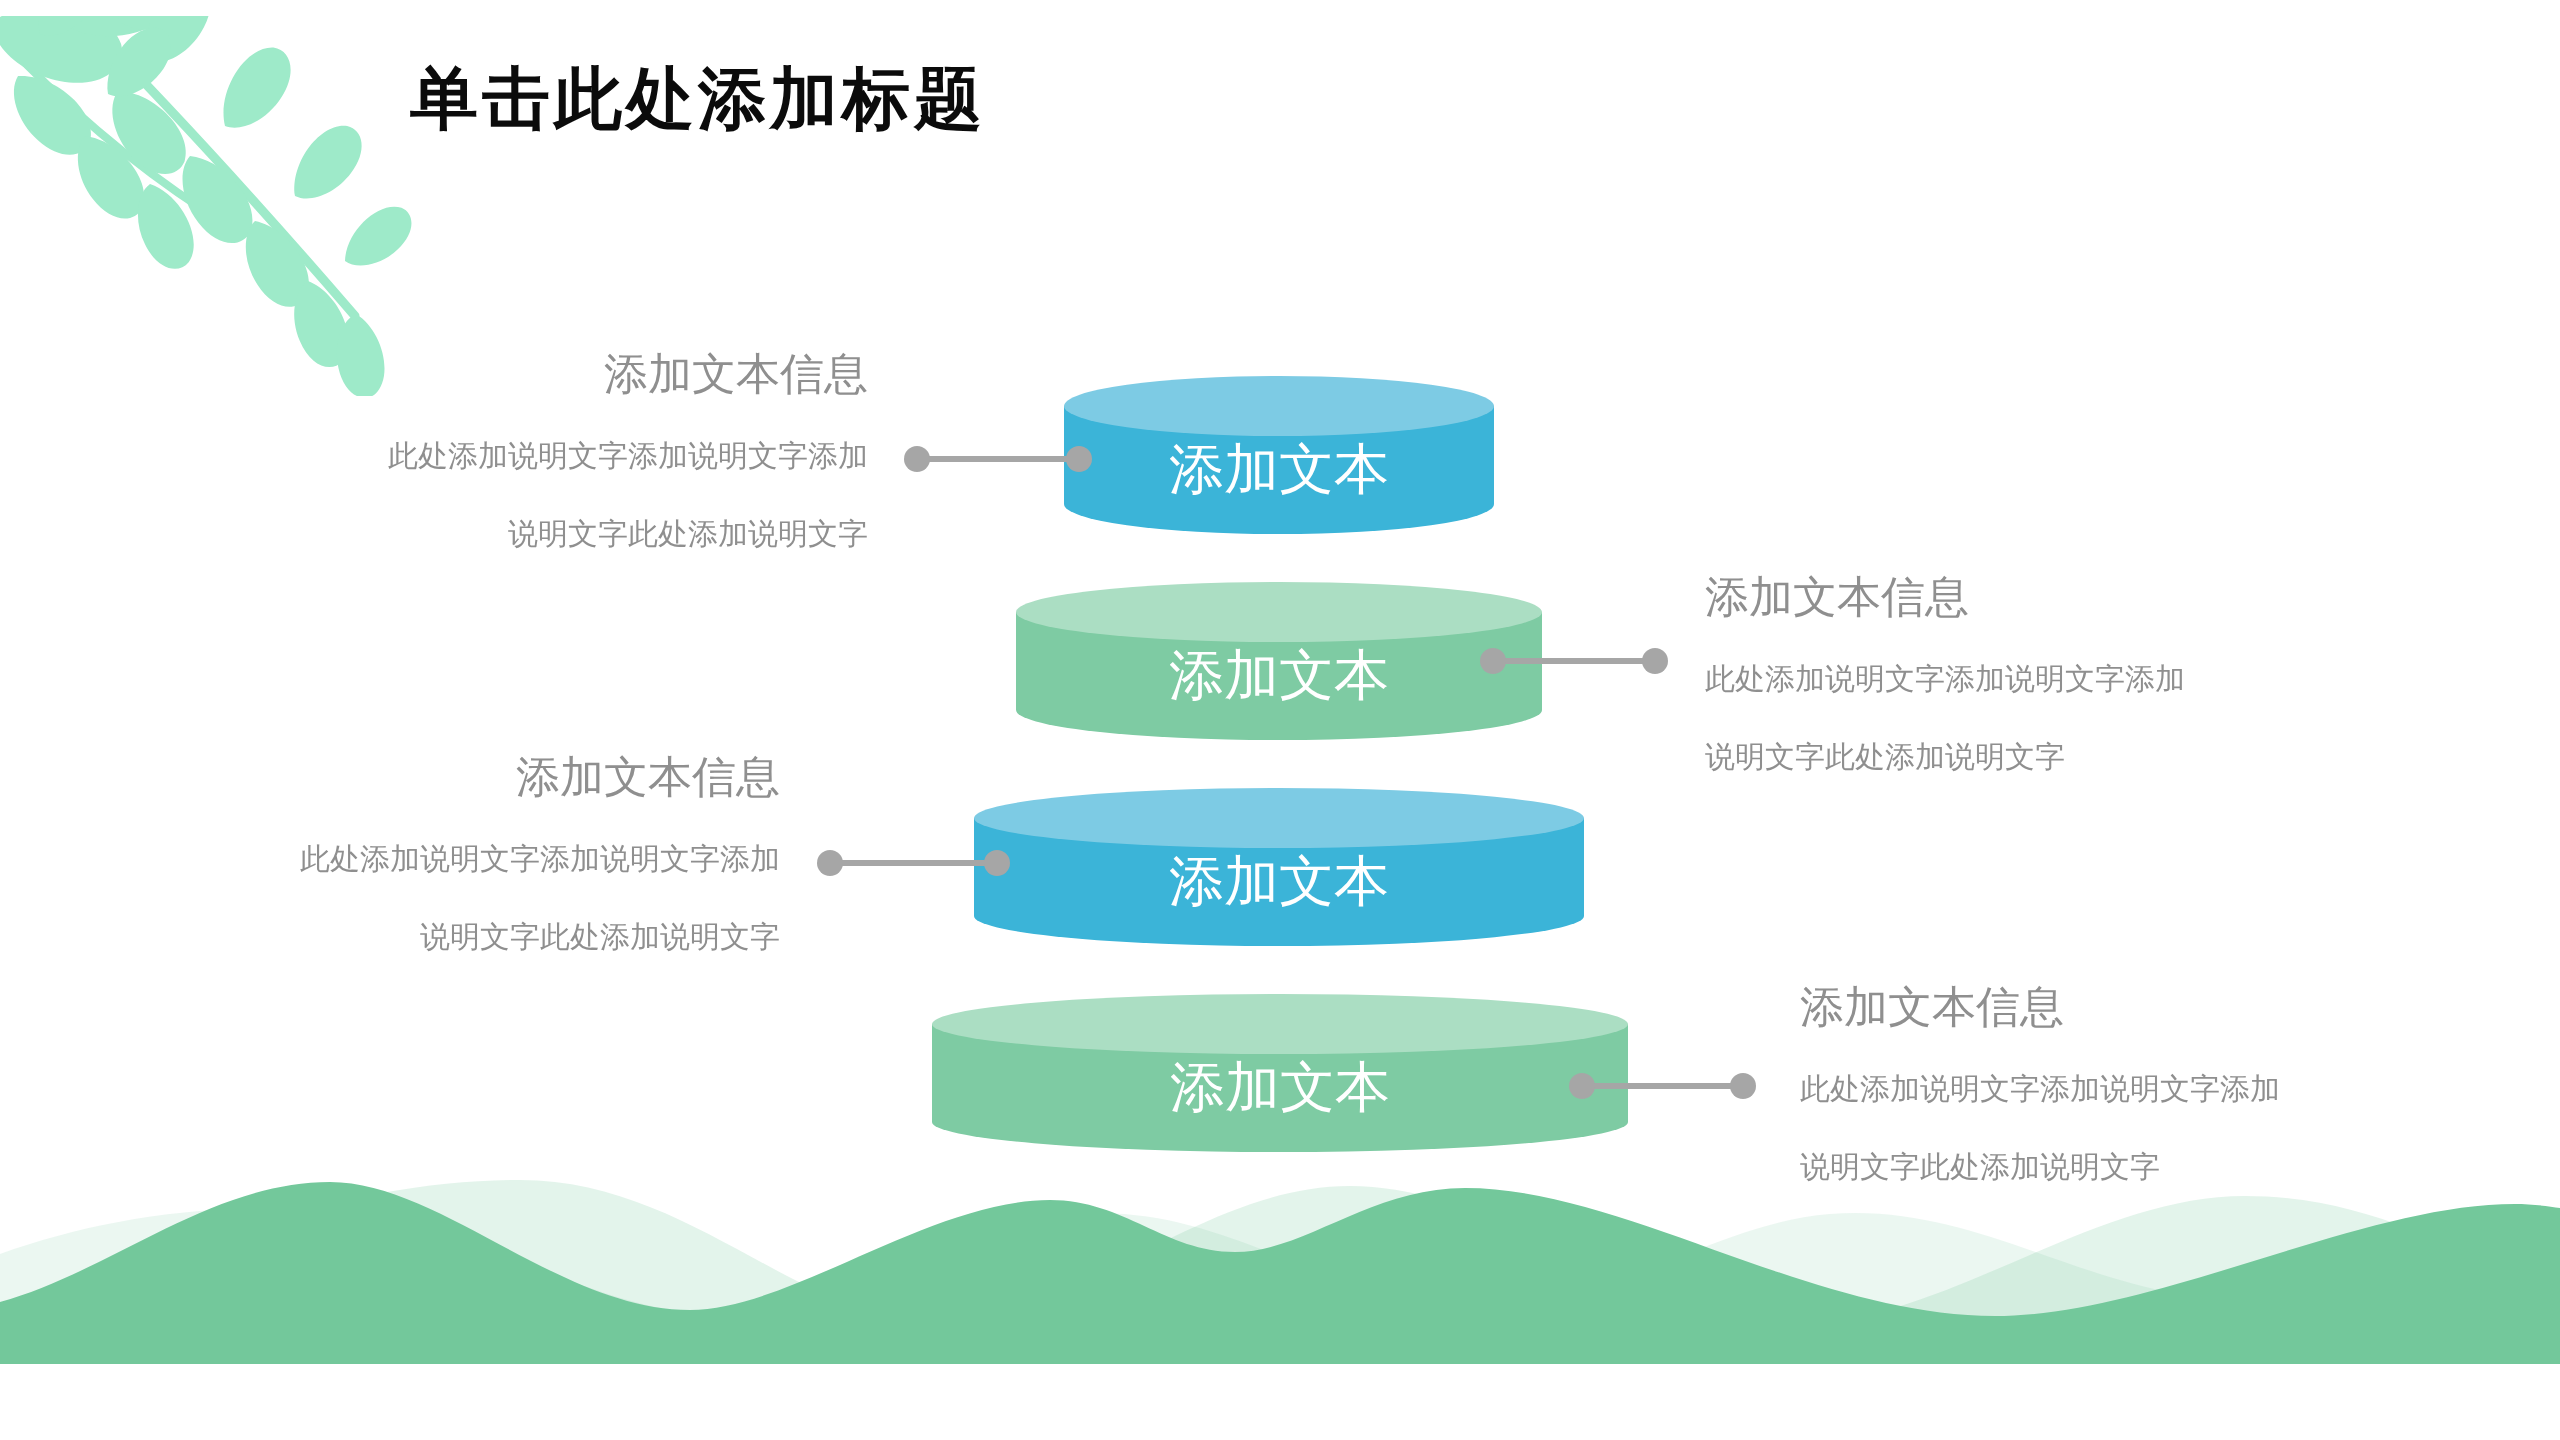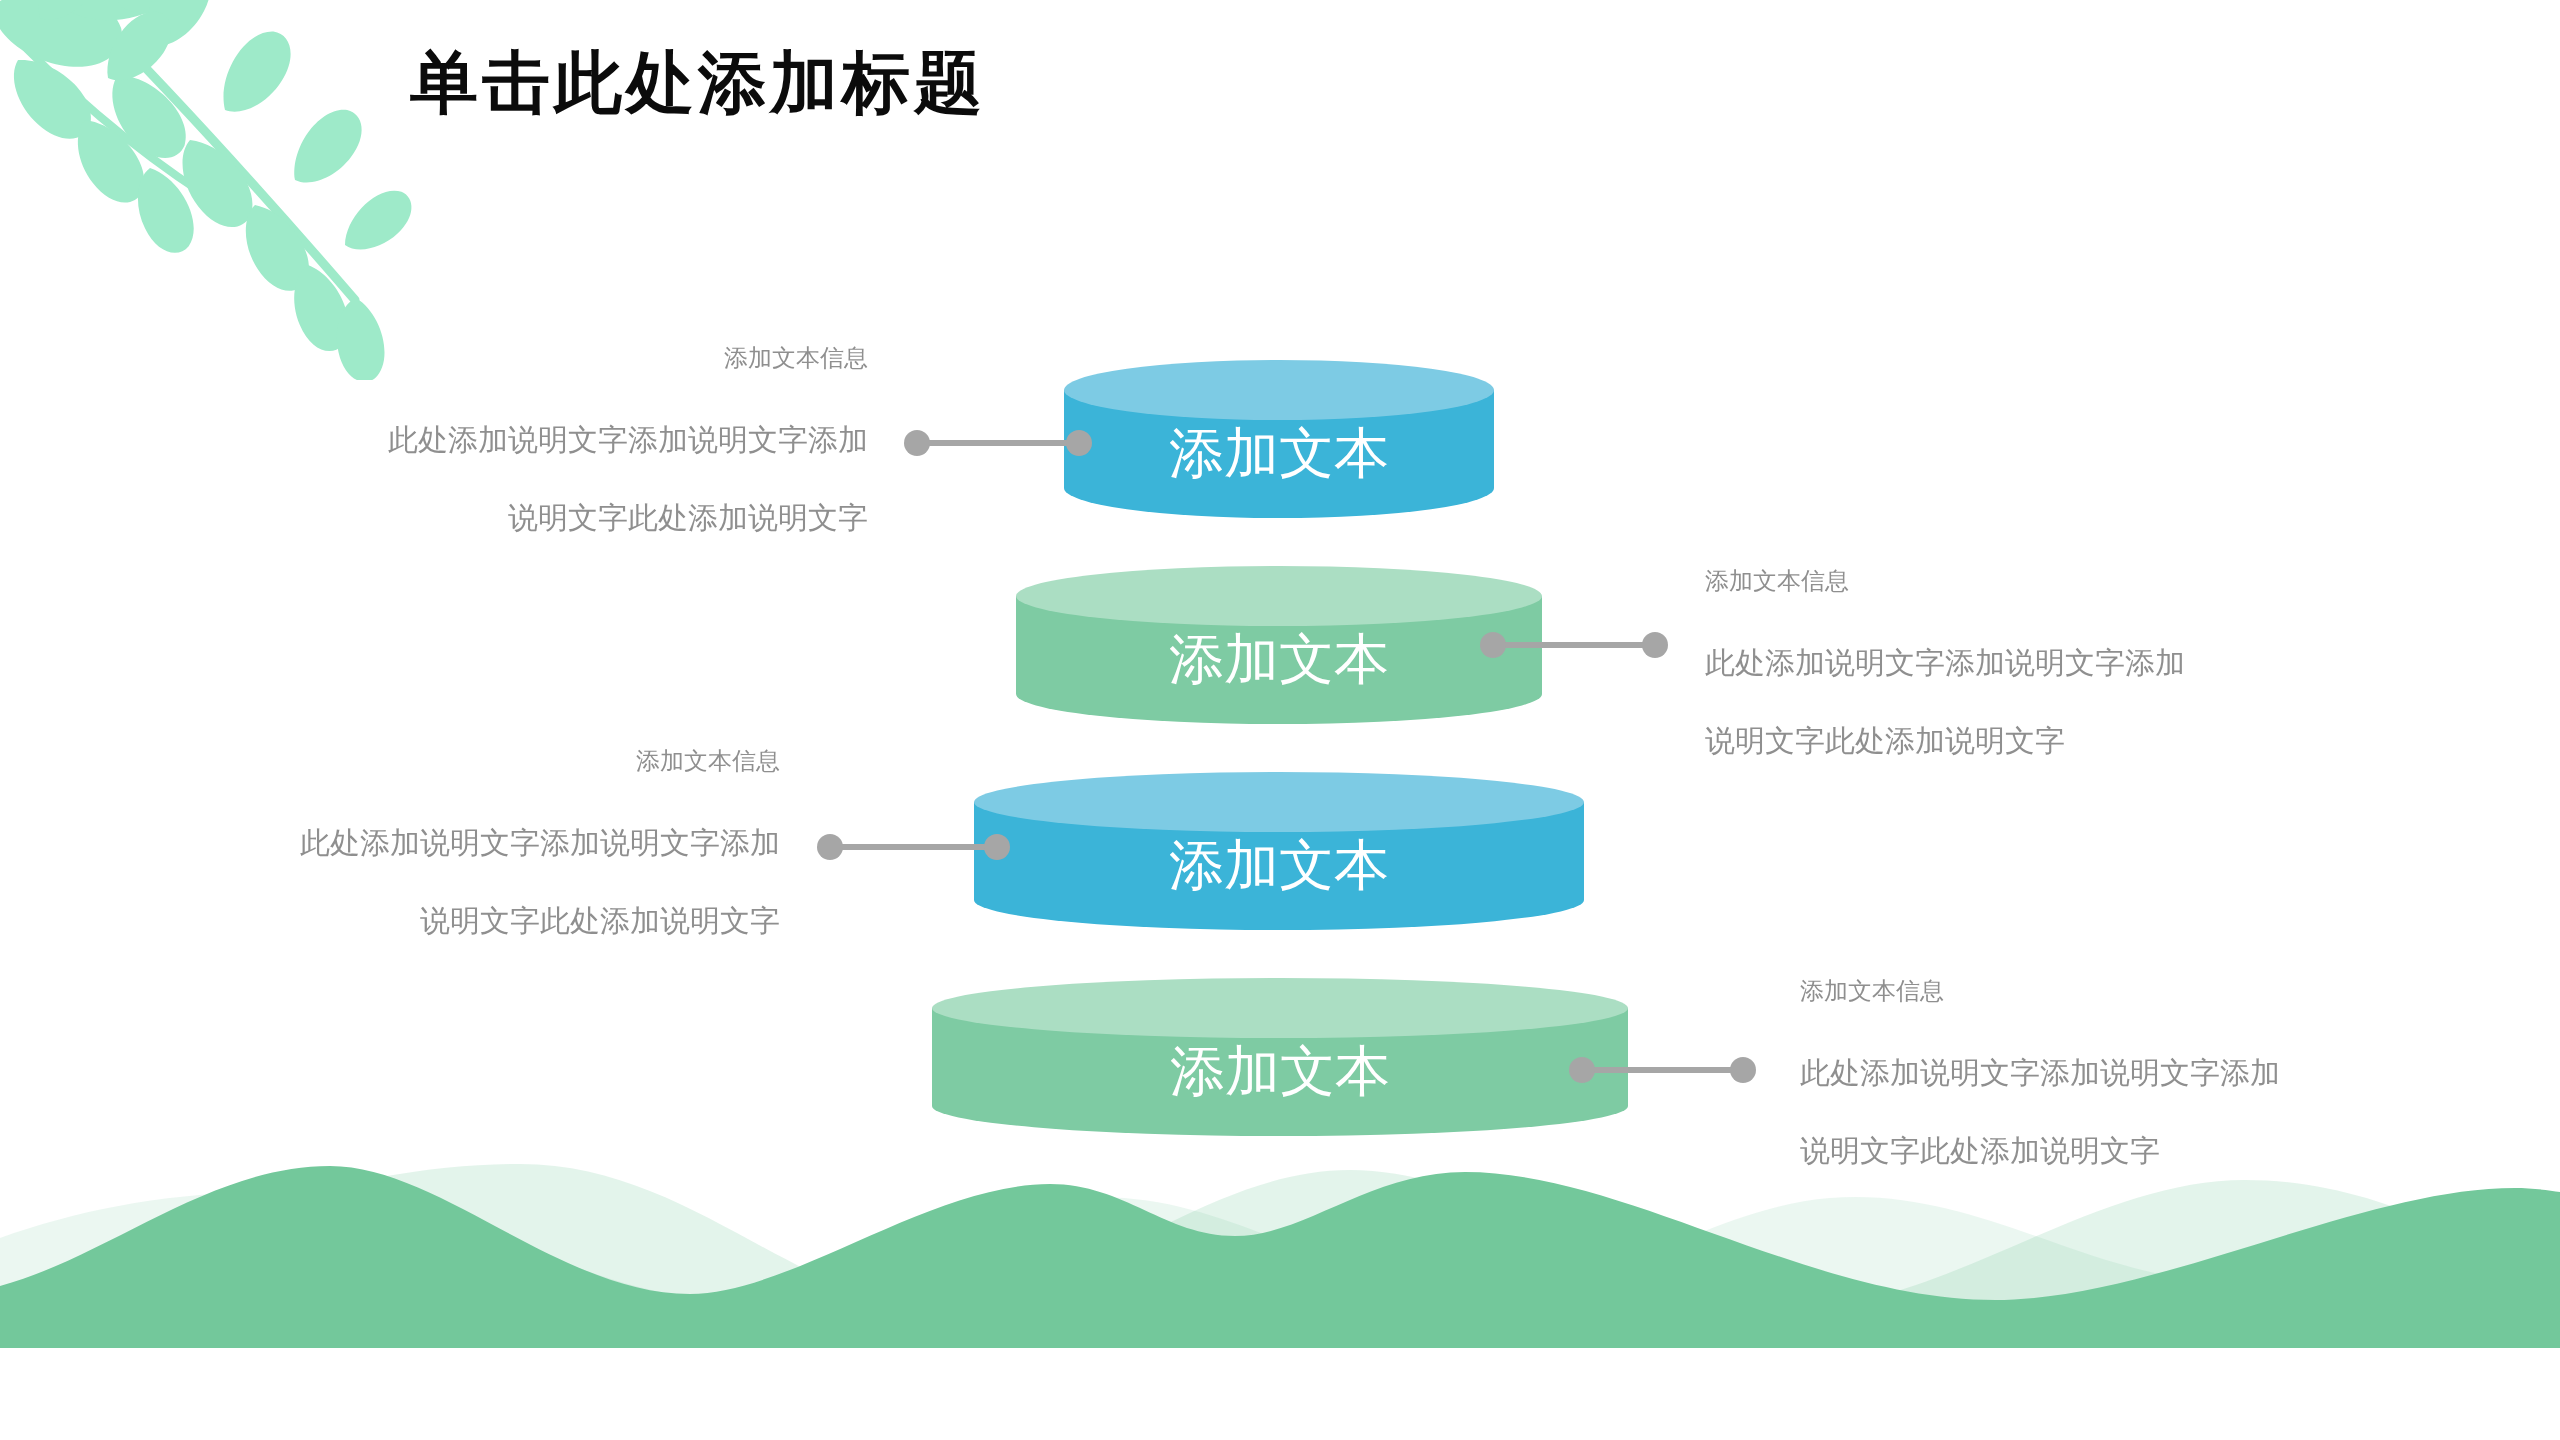--- a/index.html
+++ b/index.html
@@ -1,38 +1,39 @@
 <!DOCTYPE html>
 <html><head>
 <meta charset="utf-8">
 <style>
   html,body{margin:0;padding:0;background:#ffffff;}
   .slide{
     position:relative;width:2560px;height:1348px;overflow:hidden;background:#ffffff;
     font-family:"Liberation Sans","DejaVu Sans",sans-serif;
+    margin-top:16px;
   }
   .title{
     position:absolute;left:410px;top:38px;
     font-size:68px;font-weight:900;color:#0b0b0b;letter-spacing:4px;white-space:nowrap;
   }
   
   .branch{position:absolute;left:0;top:0;}
   .waves{position:absolute;left:0;bottom:0;}
   
   .cyl{position:absolute;}
   .cyl text{font-family:"Liberation Sans","DejaVu Sans",sans-serif;}
   
   .connector{position:absolute;height:28px;}
   .connector .line{position:absolute;left:12px;right:12px;top:11px;height:6px;background:#a6a6a6;}
   .connector .dot{position:absolute;top:1px;width:26px;height:26px;border-radius:50%;background:#a6a6a6;}
   .connector .dot.start{left:0;}
   .connector .dot.end{right:0;}
   
   .info{position:absolute;color:#8f8f8f;white-space:nowrap;}
-  .info .heading{font-size:24px;line-height:86px;}
+  .info .heading{font-size:44px;line-height:86px;}
   .info .body-line{font-size:30px;line-height:78px;}
   .info.left-side{text-align:right;}
   .info.right-side{text-align:left;}
 </style>
 </head>
 <body>
 
 <div class="slide">
 
   <svg class="branch" width="460" height="380" viewBox="0 0 460 380" aria-hidden="true">

